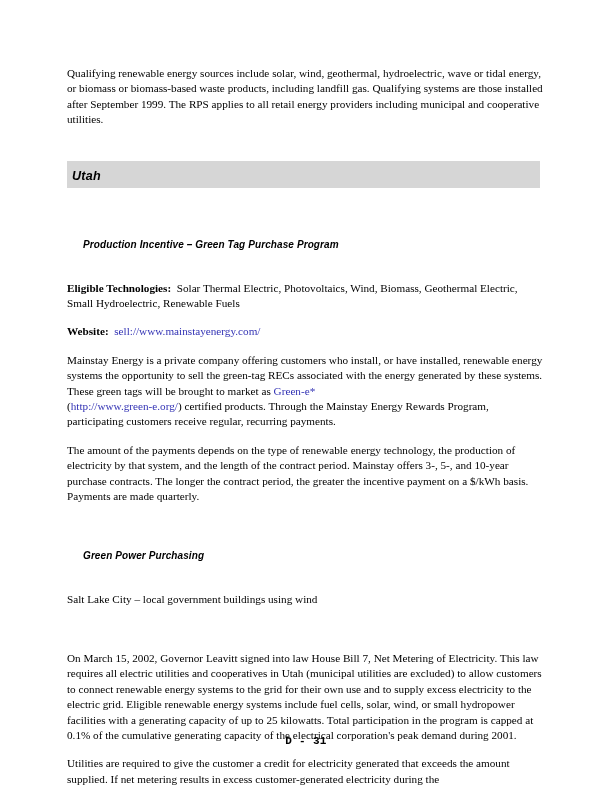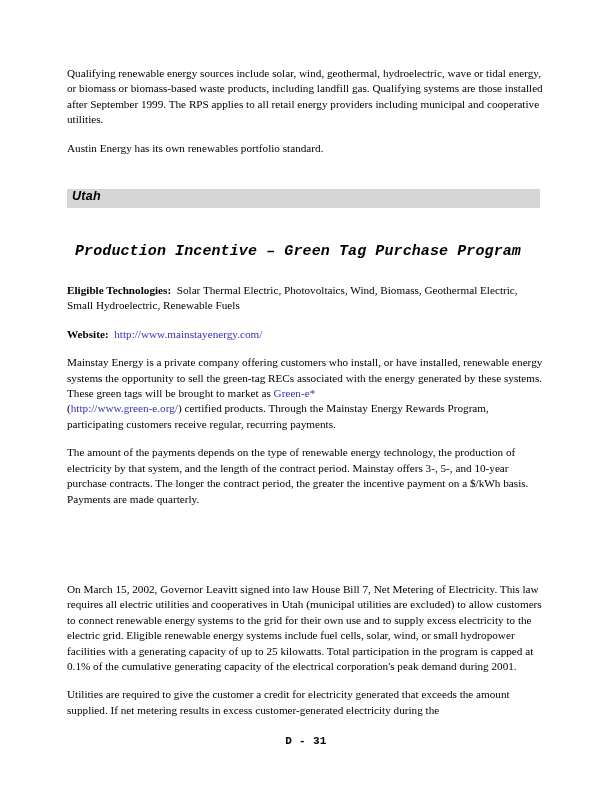--- a/index.html
+++ b/index.html
@@ -42,32 +42,32 @@
   a.link, .link {
     color: #3232b4;
     text-decoration: none;
   }
   h2.state-heading {
     font-family: "Liberation Sans", "DejaVu Sans", sans-serif;
     font-size: 12.6px;
     font-weight: bold;
     font-style: italic;
     background: #d6d6d6;
-    margin: 0 0 8px 0;
-    padding: 0 0 5px 5px;
+    margin: 0 0 16px 0;
+    padding: 8px 0 5px 5px;
     width: 473px;
     box-sizing: border-box;
     letter-spacing: 0.2px;
   }
   h3.sub-heading {
-    font-family: Liberation Mono, monospace;
-    font-size: 15px;
+    font-family: Liberation Sans, sans-serif;
+    font-size: 10px;
     font-weight: bold;
     font-style: italic;
-    margin: 8px;
+    margin: 16px;
     padding: 0;
     letter-spacing: 0.1px;
   }
   .sp-after-state { height: 19px; }
   .sp-after-sub { height: 15px; }
   .sp-before-state { height: 20px; }
   .sp-before-sub { height: 16px; }
   .footer {
     position: absolute;
     left: 0;
@@ -82,47 +82,48 @@
 </style>
 </head>
 <body>
 
 <div class="page">
 
   <div class="content">
 
     <p class="body-text">Qualifying renewable energy sources include solar, wind, geothermal, hydroelectric, wave or tidal energy, or biomass or biomass-based waste products, including landfill gas. Qualifying systems are those installed after September 1999.  The RPS applies to all retail energy providers including municipal and cooperative utilities.</p>
 
-    <p class="body-text">Austin Energy has its own renewables portfolio standard.</p>
 
     <div class="sp-before-state"></div>
 
     <h2 class="state-heading">Utah</h2>
 
     <div class="sp-after-state"></div>
 
     <h3 class="sub-heading">Production Incentive – Green Tag Purchase Program</h3>
 
     <div class="sp-after-sub"></div>
 
     <p class="body-text"><span class="lbl">Eligible Technologies:</span>&nbsp; <span>Solar Thermal Electric, Photovoltaics, Wind, Biomass, Geothermal Electric, Small Hydroelectric, Renewable Fuels</span></p>
 
 
 
-    <p class="body-text"><span class="lbl">Website:</span>&nbsp; <span class="link">http://www.mainstayenergy.com/</span></p>
+    <p class="body-text"><span class="lbl">Website:</span>&nbsp; <span class="link">sell://www.mainstayenergy.com/</span></p>
 
     <p class="body-text"><span>Mainstay Energy is a private company offering customers who install, or have installed, renewable energy systems the opportunity to sell the green-tag RECs associated with the energy generated by these systems. These green tags will be brought to market as </span><span class="link">Green-e*</span><br><span>(</span><span class="link">http://www.green-e.org/</span><span>)</span><span> certified products. Through the Mainstay Energy Rewards Program, participating customers receive regular, recurring payments.</span></p>
 
     <p class="body-text">The amount of the payments depends on the type of renewable energy technology, the production of electricity by that system, and the length of the contract period. Mainstay offers 3-, 5-, and 10-year purchase contracts. The longer the contract period, the greater the incentive payment on a $/kWh basis. Payments are made quarterly.</p>
 
     <div class="sp-before-sub"></div>
 
+    <h3 class="sub-heading">Green Power Purchasing</h3>
 
     <div class="sp-after-sub"></div>
 
+    <p class="body-text">Salt Lake City – local government buildings using wind</p>
 
     <div class="sp-before-sub"></div>
 
 
     <div class="sp-after-sub"></div>
 
     <p class="body-text">On March 15, 2002, Governor Leavitt signed into law House Bill 7, Net Metering of Electricity. This law requires all electric utilities and cooperatives in Utah (municipal utilities are excluded) to allow customers to connect renewable energy systems to the grid for their own use and to supply excess electricity to the electric grid. Eligible renewable energy systems include fuel cells, solar, wind, or small hydropower facilities with a generating capacity of up to 25 kilowatts. Total participation in the program is capped at 0.1% of the cumulative generating capacity of the electrical corporation's peak demand during 2001.</p>
 
     <p class="body-text">Utilities are required to give the customer a credit for electricity generated that exceeds the amount supplied. If net metering results in excess customer-generated electricity during the</p>
 

